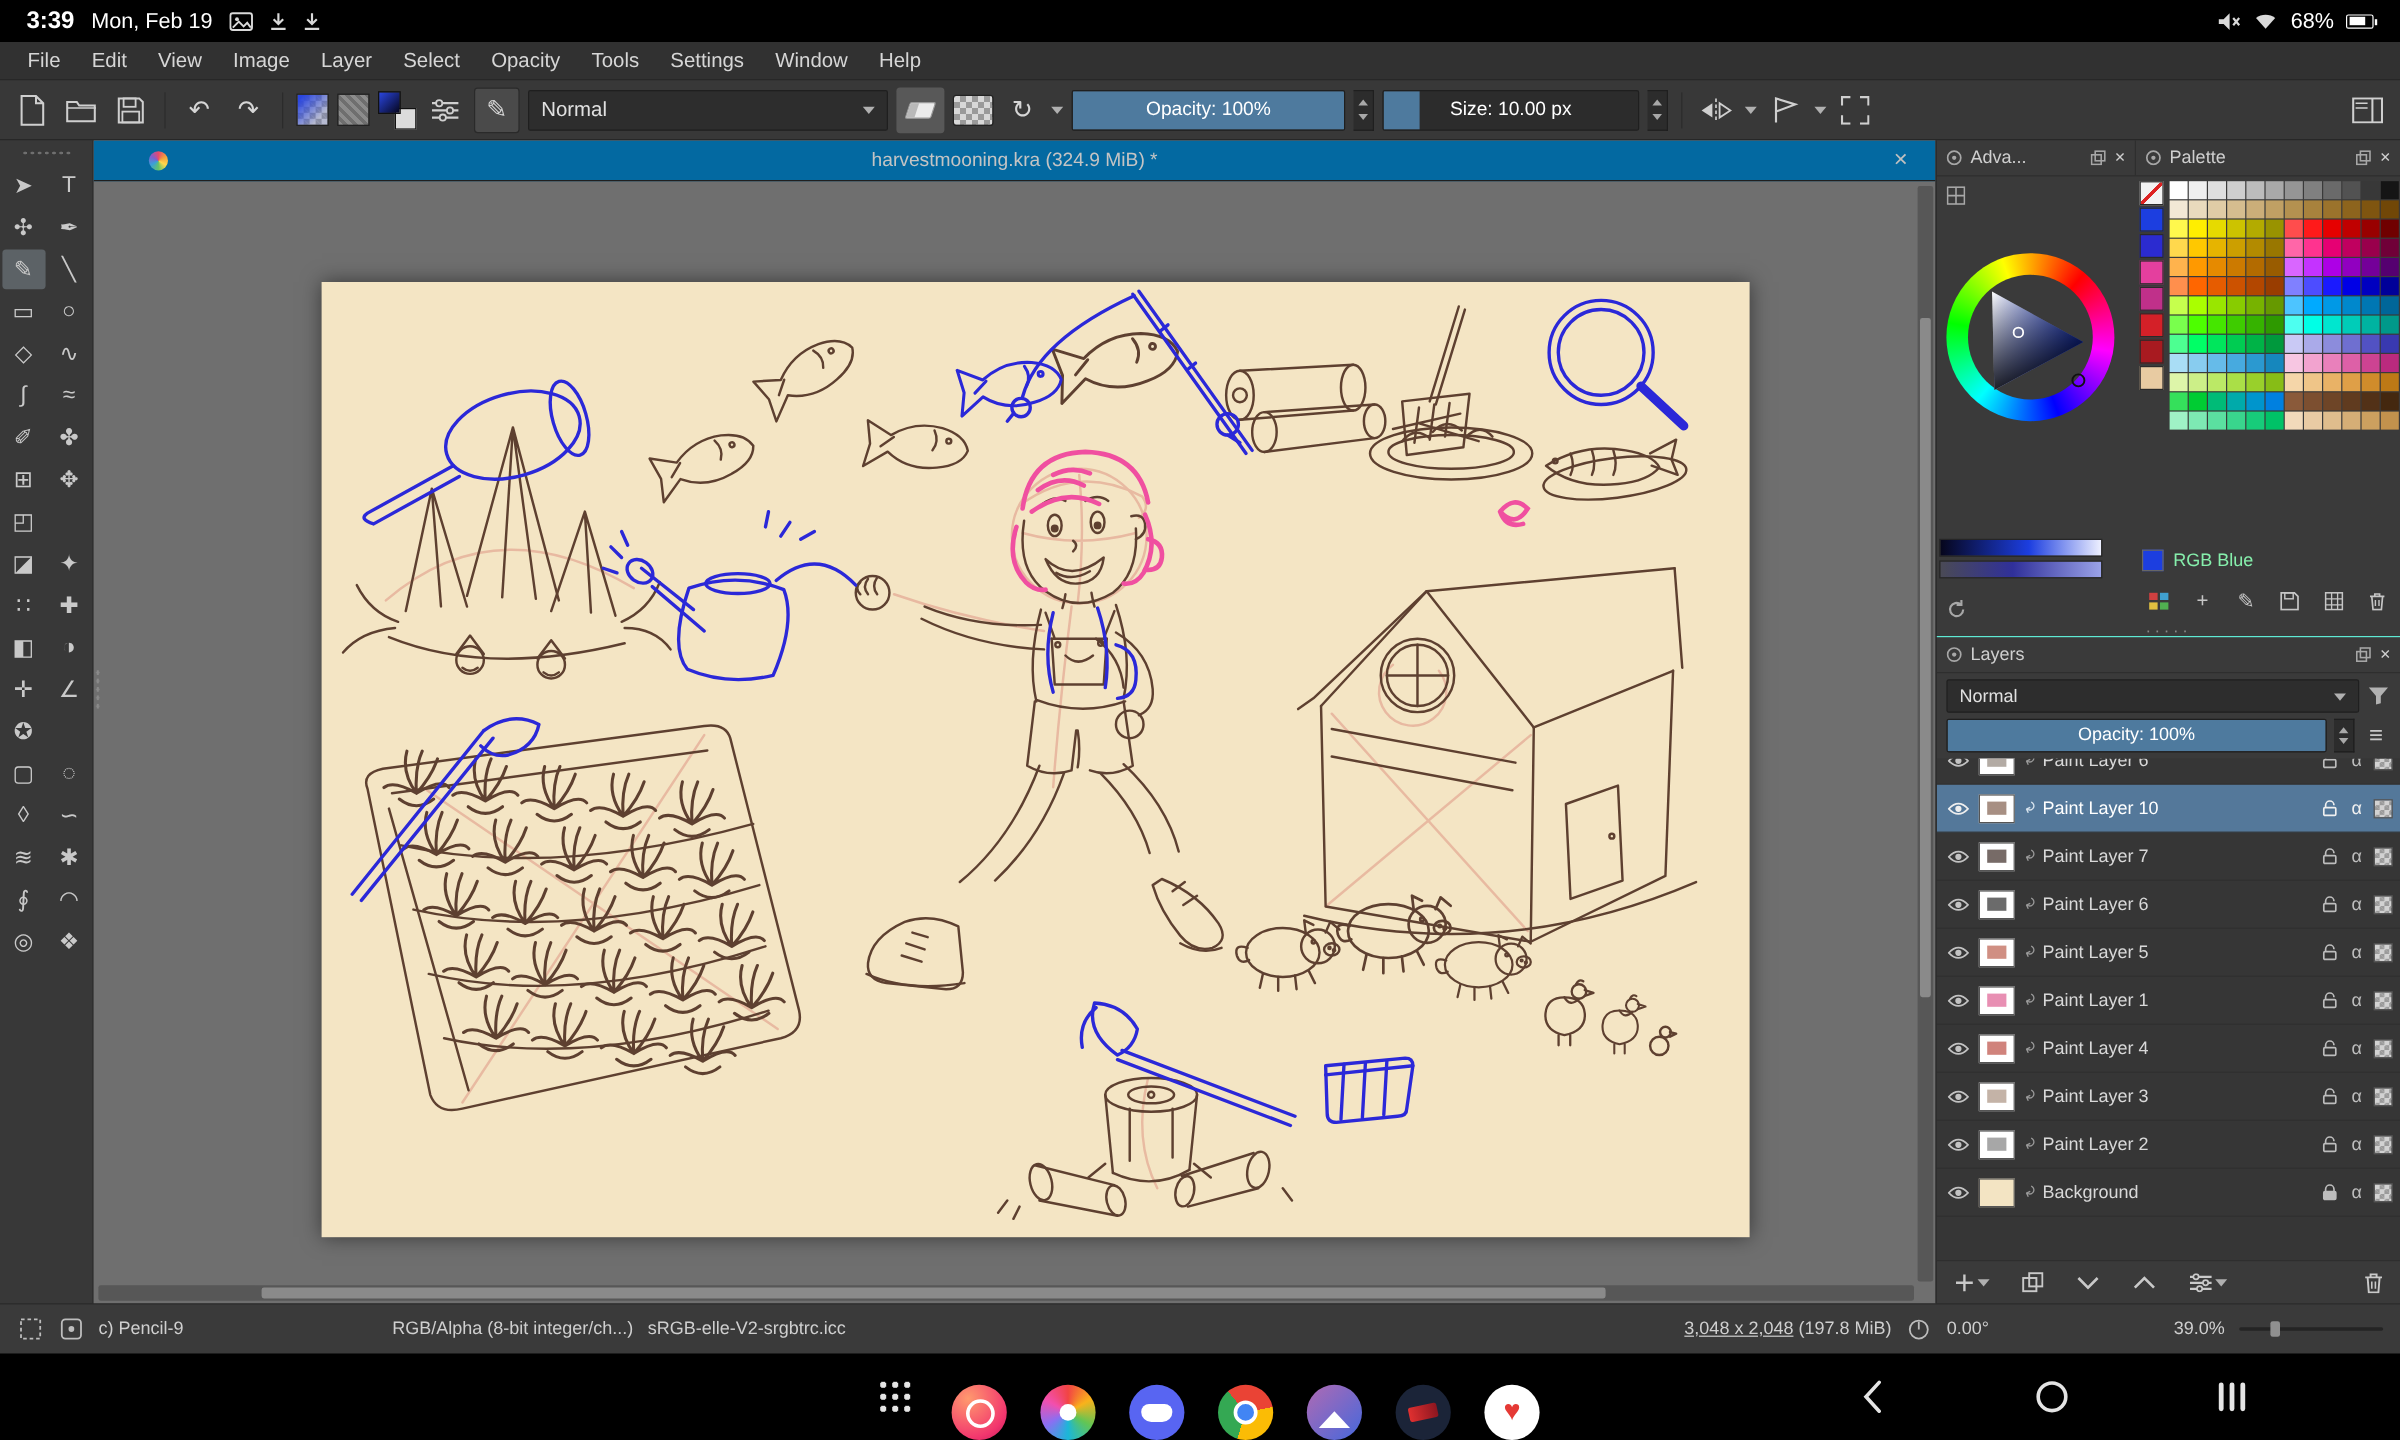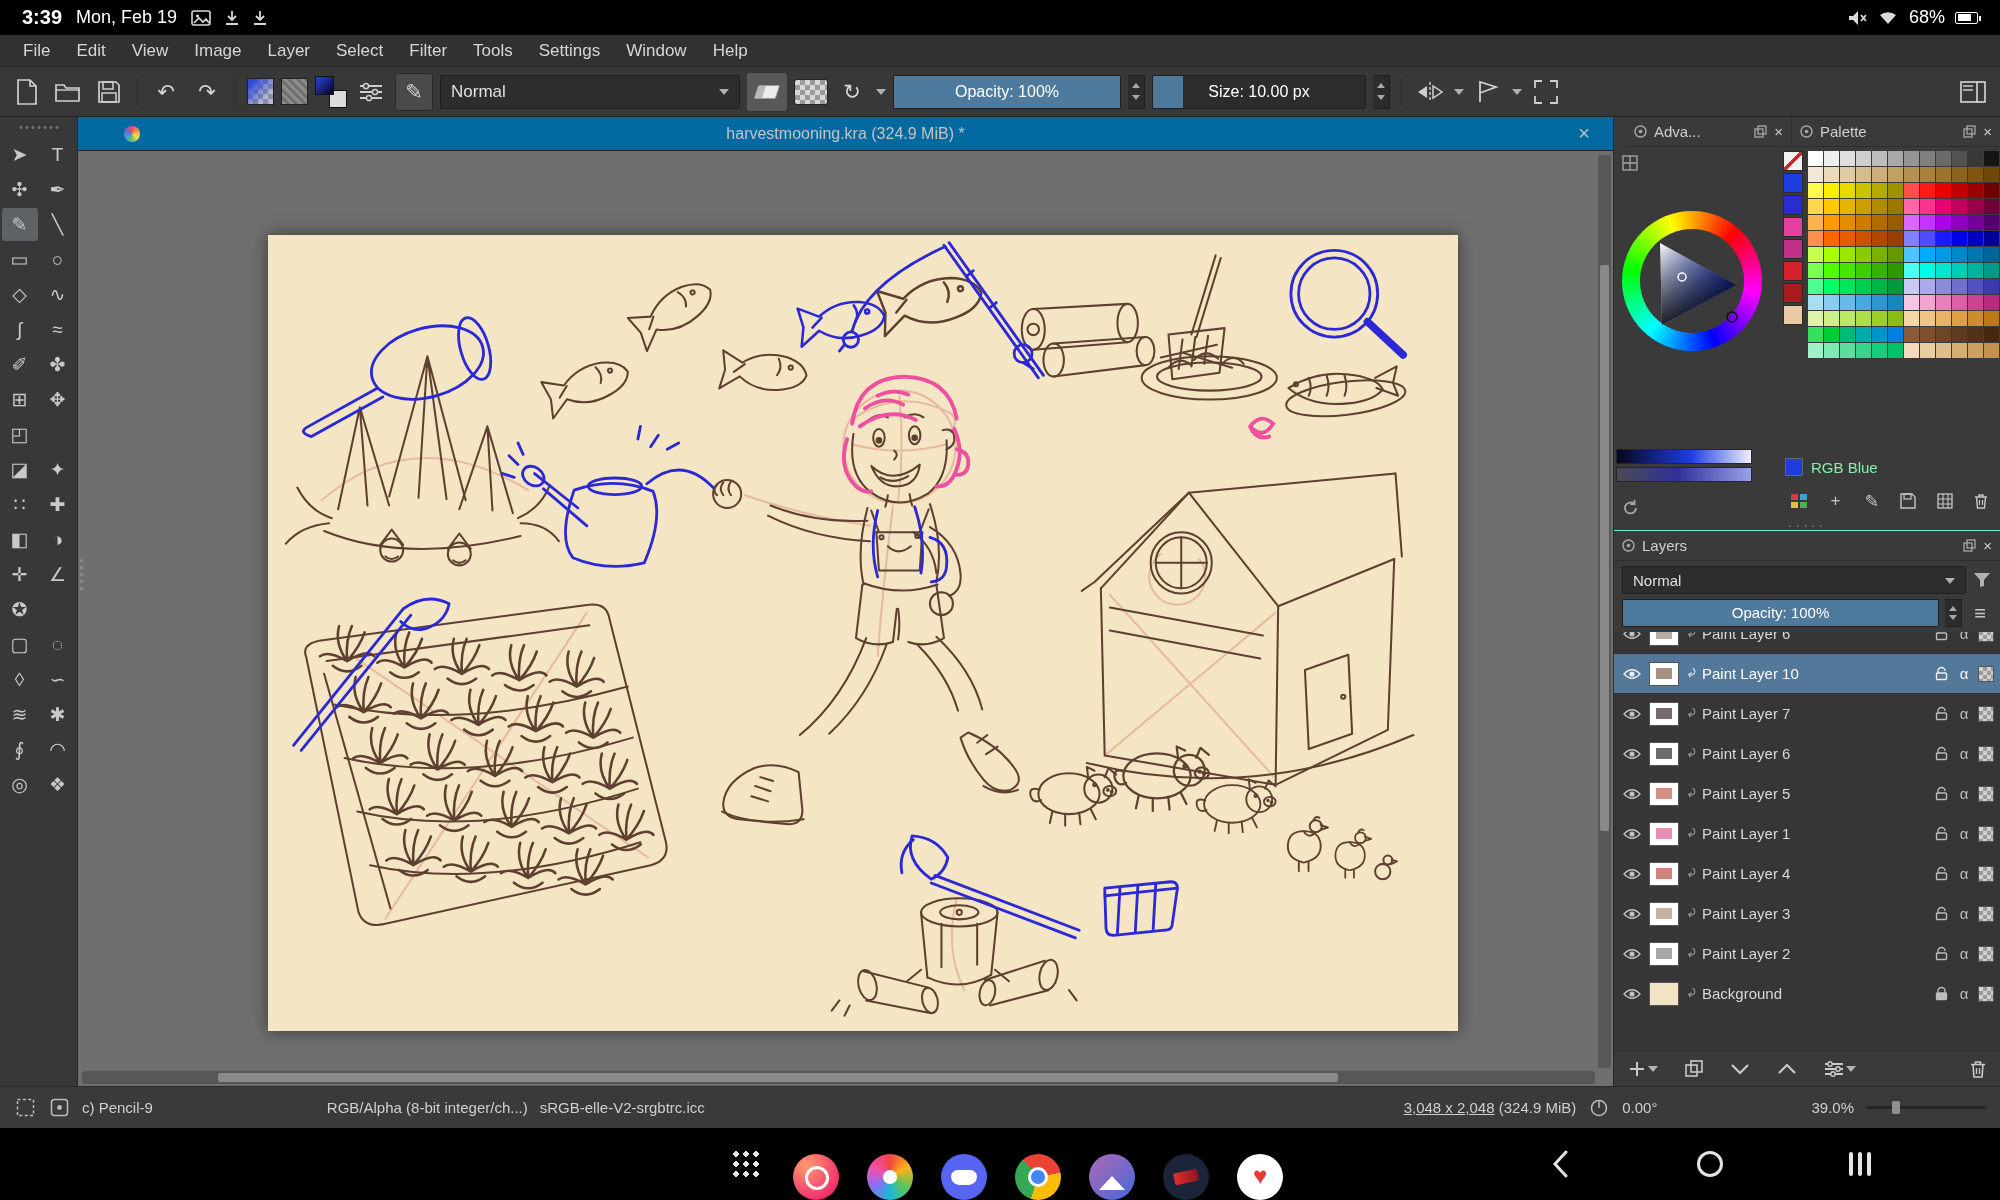--- a/index.html
+++ b/index.html
@@ -65,21 +65,21 @@
   .canvas{position:absolute;left:190px;top:118px;width:1190px;height:796px;background:#f4e5c4;box-shadow:0 0 16px rgba(0,0,0,.5)}
   .canvas svg{display:block;width:100%;height:100%}
   .hscroll{position:absolute;left:4px;right:18px;bottom:2px;height:13px;background:#575757;border-radius:2px}
   .hscroll .thumb{position:absolute;left:9%;width:74%;top:2px;bottom:2px;background:#8a8a8a;border-radius:2px}
   .vscroll{position:absolute;top:38px;right:2px;bottom:18px;width:13px;background:#575757;border-radius:2px}
   .vscroll .thumb{position:absolute;top:12%;height:62%;left:2px;right:2px;background:#8a8a8a;border-radius:2px}
   .edge-grip{position:absolute;left:1px;top:440px;width:5px;height:34px;background:radial-gradient(#8a8a8a 1.2px,transparent 1.4px);background-size:5px 7px}
 
   
   .dockers{width:387px;background:#3a3a3a;border-left:1px solid #2a2a2a;position:relative;flex-shrink:0;color:#cfcfcf}
-  .dock-head{position:absolute;top:0;left:12px;right:0;height:30px;display:flex;border-bottom:1px solid #2e2e2e}
+  .dock-head{position:absolute;top:0;left:0;right:0;height:30px;display:flex;border-bottom:1px solid #2e2e2e}
   .dh{display:flex;align-items:center;gap:7px;padding:0 8px;font-size:15px}
   .dh.left{width:166px;border-right:1px solid #2e2e2e}
   .dh.rightd{flex:1}
   .dh .sp{margin-left:auto}
   .mini-ic{opacity:.85;display:flex;align-items:center}
   .acs{position:absolute;left:0;top:30px;width:166px;height:380px}
   .wheel{position:absolute;left:8px;top:64px;width:140px;height:140px;border-radius:50%;
     background:conic-gradient(from 40deg,#f00,#f0f,#00f,#0ff,#0f0,#ff0,#f00)}
   .wheel .hole{position:absolute;inset:18px;border-radius:50%;background:#3a3a3a}
   .wheel svg{position:absolute;inset:0}
@@ -207,21 +207,21 @@
 
   <div class="krita">
 
     <div class="menubar" id="menubar">
         <div class="menu-item">File</div>
         <div class="menu-item">Edit</div>
         <div class="menu-item">View</div>
         <div class="menu-item">Image</div>
         <div class="menu-item">Layer</div>
         <div class="menu-item">Select</div>
-        <div class="menu-item">Filter</div>
+        <div class="menu-item">Opacity</div>
         <div class="menu-item">Tools</div>
         <div class="menu-item">Settings</div>
         <div class="menu-item">Window</div>
         <div class="menu-item">Help</div>
       </div>
 
     <div class="toolbar">
       <span class="tbtn">
         <svg width="22" height="26" viewBox="0 0 22 26">
             <path d="M2 1 h12 l6 6 v18 h-18 z M14 1 v6 h6" fill="none" stroke="#cfcfcf" stroke-width="1.7"></path>
@@ -1269,21 +1269,21 @@
           <svg width="19" height="19">
             <rect x="1.5" y="1.5" width="16" height="16" rx="3" fill="none" stroke="#bdbdbd" stroke-width="1.5"></rect>
             <circle cx="9.5" cy="9.5" r="2.4" fill="#bdbdbd"></circle>
           </svg>
         </span>
       <span>c) Pencil-9</span>
       <span style="width:150px"></span>
       <span>RGB/Alpha (8-bit integer/ch...)</span>
       <span>sRGB-elle-V2-srgbtrc.icc</span>
       <span style="margin-left:auto"></span>
-      <span class="dims"><u>3,048 x 2,048</u> <span>(324.9 MiB)</span></span>
+      <span class="dims"><u>3,048 x 2,048</u> <span>(197.8 MiB)</span></span>
       <span class="sb-ic">
           <svg width="18" height="18">
             <circle cx="9" cy="9" r="7.5" fill="none" stroke="#bdbdbd" stroke-width="1.5"></circle>
             <path d="M9 9 V2.5" stroke="#bdbdbd" stroke-width="1.5"></path>
           </svg>
         </span>
       <span>0.00°</span>
       <span style="width:130px"></span>
       <span>39.0%</span>
       <span class="zslider">

